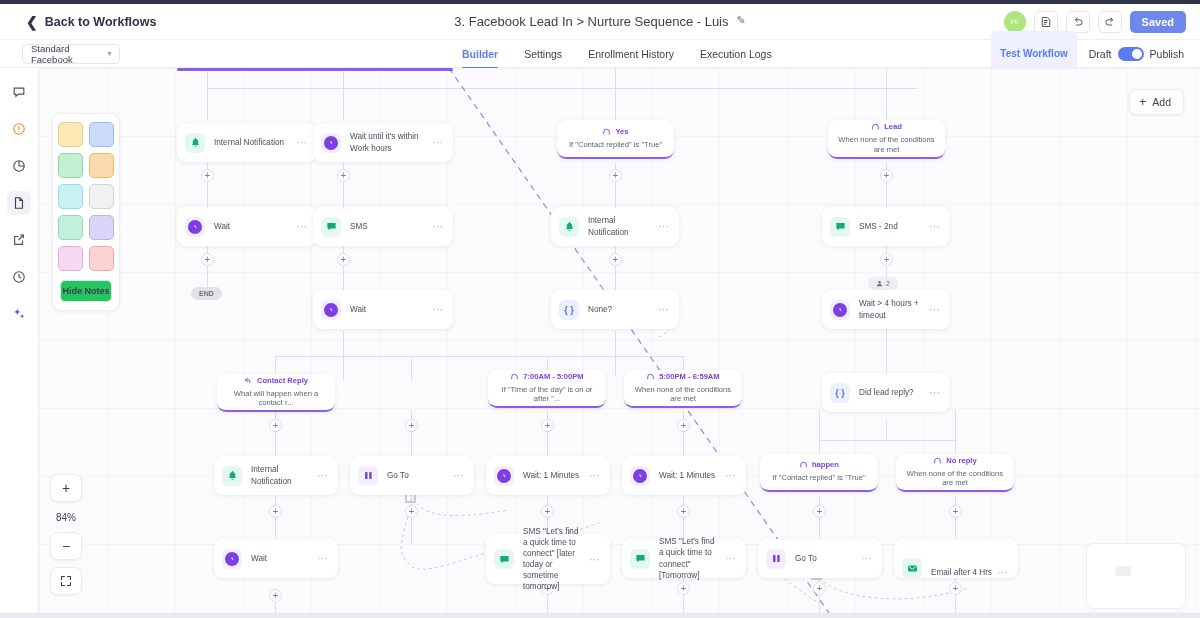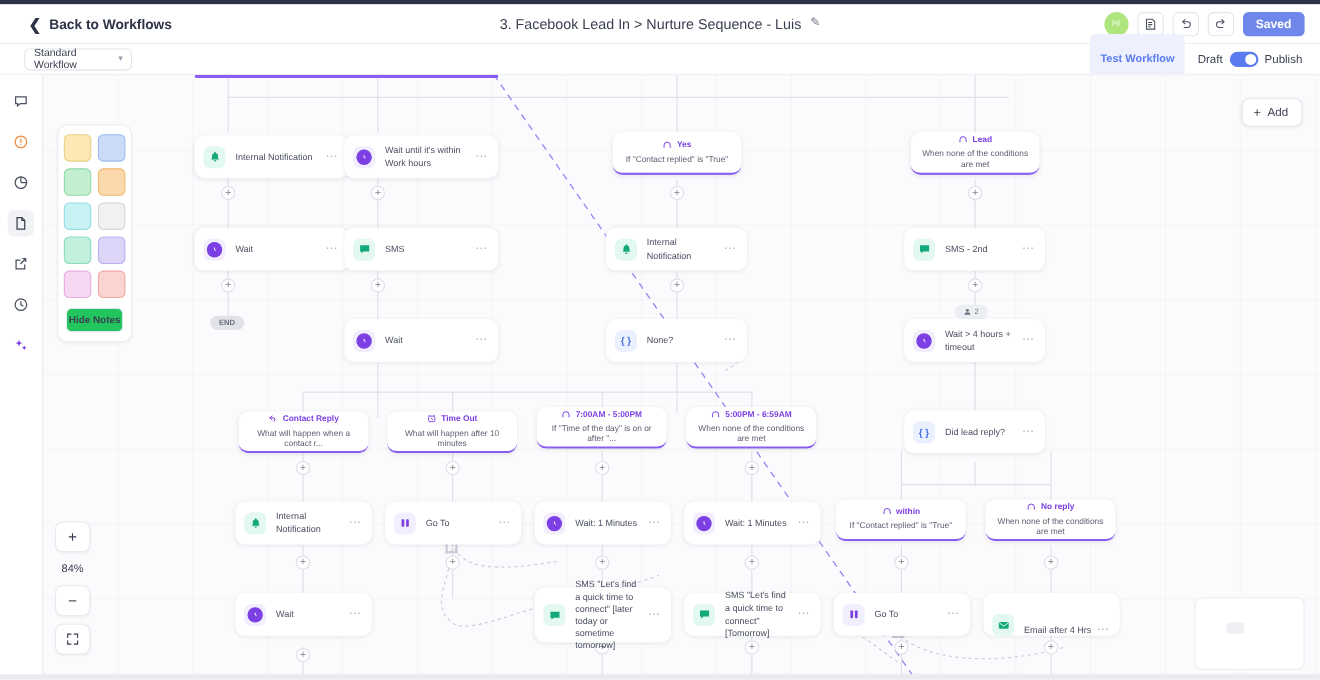--- a/index.html
+++ b/index.html
@@ -269,22 +269,28 @@
           <path d="M11 5H6a3.5 3.5 0 0 0 0 7h4"></path>
             <path d="M9 2.5L11.7 5 9 7.5"></path>
         </svg>
       </div>
       <button class="saved-btn">Saved</button>
     </div>
   </div>
 
   <div class="toolbar">
     <div class="builder-select">
-      <span>Standard Workflow</span>
+      <span>Standard Facebook</span>
       <span class="caret">▼</span>
+    </div>
+    <div class="tabs">
+      <div class="tab active">Builder</div>
+      <div class="tab">Settings</div>
+      <div class="tab">Enrollment History</div>
+      <div class="tab">Execution Logs</div>
     </div>
     <div class="toolbar-right">
       <button class="test-btn">Test Workflow</button>
       <div class="pub-wrap">
         <span>Draft</span>
         <div class="toggle">
             <div class="knob"></div>
           </div>
         <span>Publish</span>
       </div>
@@ -658,30 +664,20 @@
         <div class="btitle">
           <svg width="9" height="9" viewBox="0 0 16 16" fill="none" stroke="#7b3fe4" stroke-width="1.6" stroke-linecap="round">
               <path d="M6 4L2.5 7 6 10"></path>
               <path d="M2.5 7h7a3.5 3.5 0 0 1 0 5"></path>
             </svg>
           <span>Contact Reply</span>
         </div>
         <div class="bsub">What will happen when a contact r...</div>
       </div>
 
-      <div class="bnode" style="left:313px; top:306px; width:118px; height:38px;">
-        <div class="btitle">
-          <svg width="9" height="9" viewBox="0 0 16 16" fill="none" stroke="#7b3fe4" stroke-width="1.5">
-              <rect x="3" y="4" width="10" height="9" rx="2"></rect>
-              <path d="M3 2.5l2 1.5M13 2.5l-2 1.5M8 6.5V9l1.8 1"></path>
-            </svg>
-          <span>Time Out</span>
-        </div>
-        <div class="bsub">What will happen after 10 minutes</div>
-      </div>
 
       <div class="bnode" style="left:449px; top:302px; width:118px; height:38px;">
         <div class="btitle">
           <svg width="9" height="9" viewBox="0 0 16 16" fill="none" stroke="#7b3fe4" stroke-width="1.6">
               <path d="M3 13V9a5 5 0 0 1 10 0v4"></path>
             </svg>
           <span>7:00AM - 5:00PM</span>
         </div>
         <div class="bsub">If "Time of the day" is on or after "...</div>
       </div>
@@ -694,21 +690,21 @@
           <span>5:00PM - 6:59AM</span>
         </div>
         <div class="bsub">When none of the conditions are met</div>
       </div>
 
       <div class="bnode" style="left:721px; top:386px; width:118px; height:38px;">
         <div class="btitle">
           <svg width="9" height="9" viewBox="0 0 16 16" fill="none" stroke="#7b3fe4" stroke-width="1.6">
               <path d="M3 13V9a5 5 0 0 1 10 0v4"></path>
             </svg>
-          <span>within</span>
+          <span>happen</span>
         </div>
         <div class="bsub">If "Contact replied" is "True"</div>
       </div>
 
       <div class="bnode" style="left:857px; top:386px; width:118px; height:38px;">
         <div class="btitle">
           <svg width="9" height="9" viewBox="0 0 16 16" fill="none" stroke="#7b3fe4" stroke-width="1.6">
               <path d="M3 13V9a5 5 0 0 1 10 0v4"></path>
             </svg>
           <span>No reply</span>

